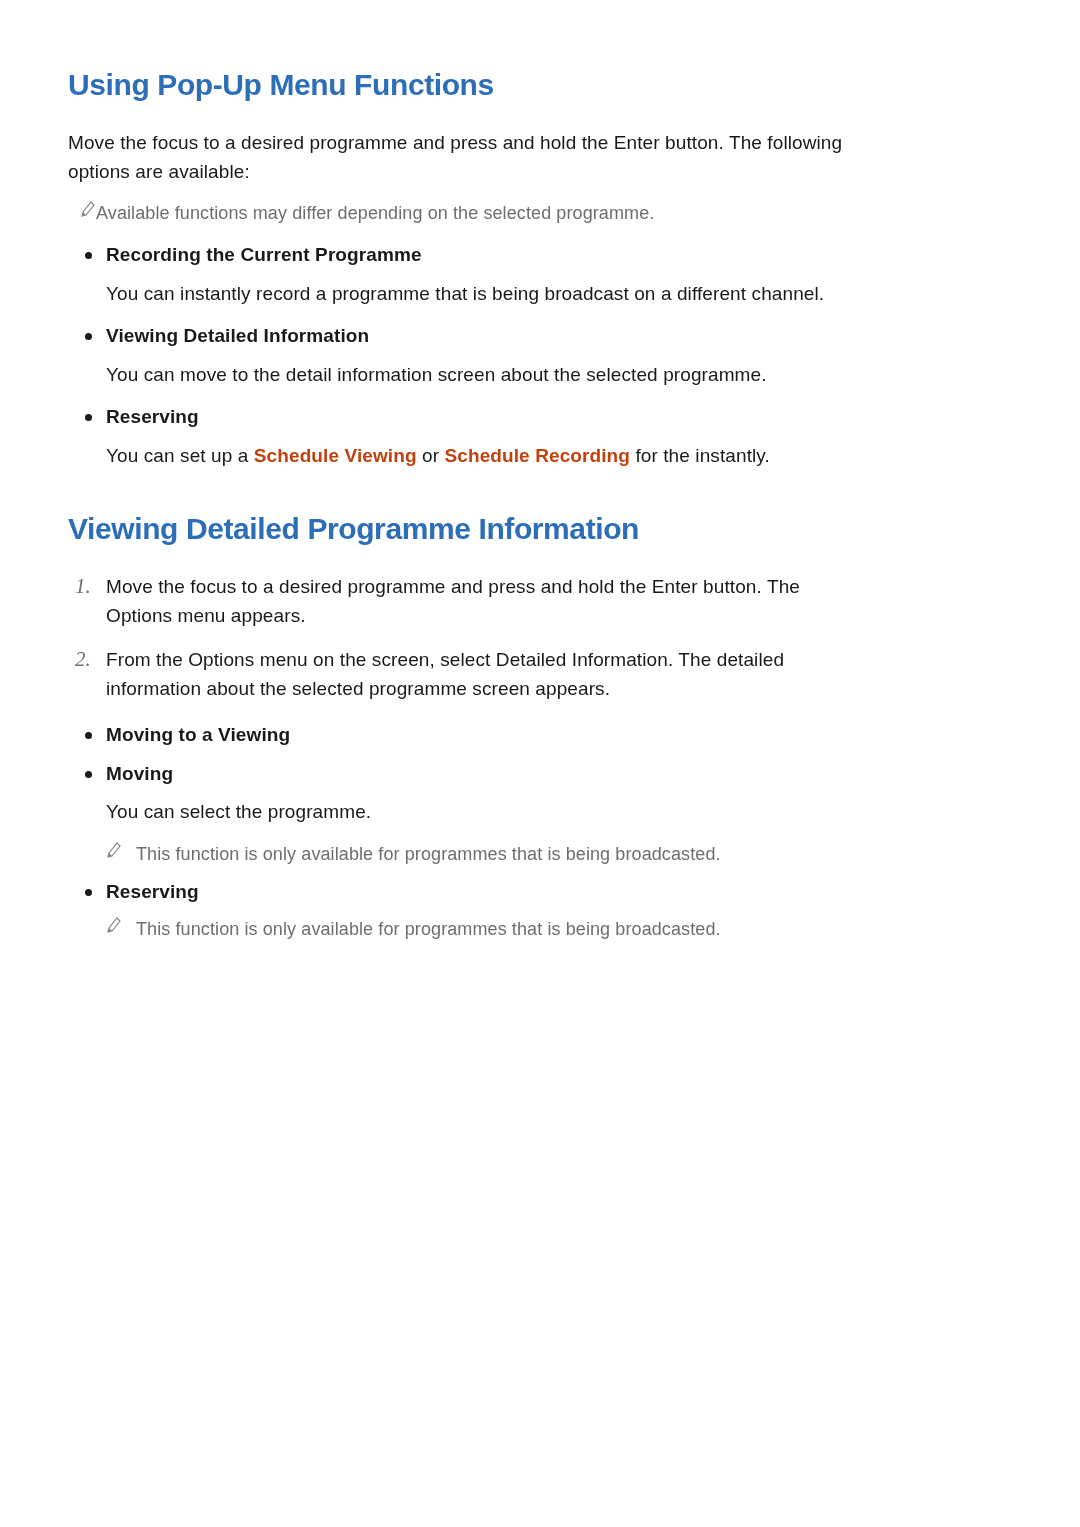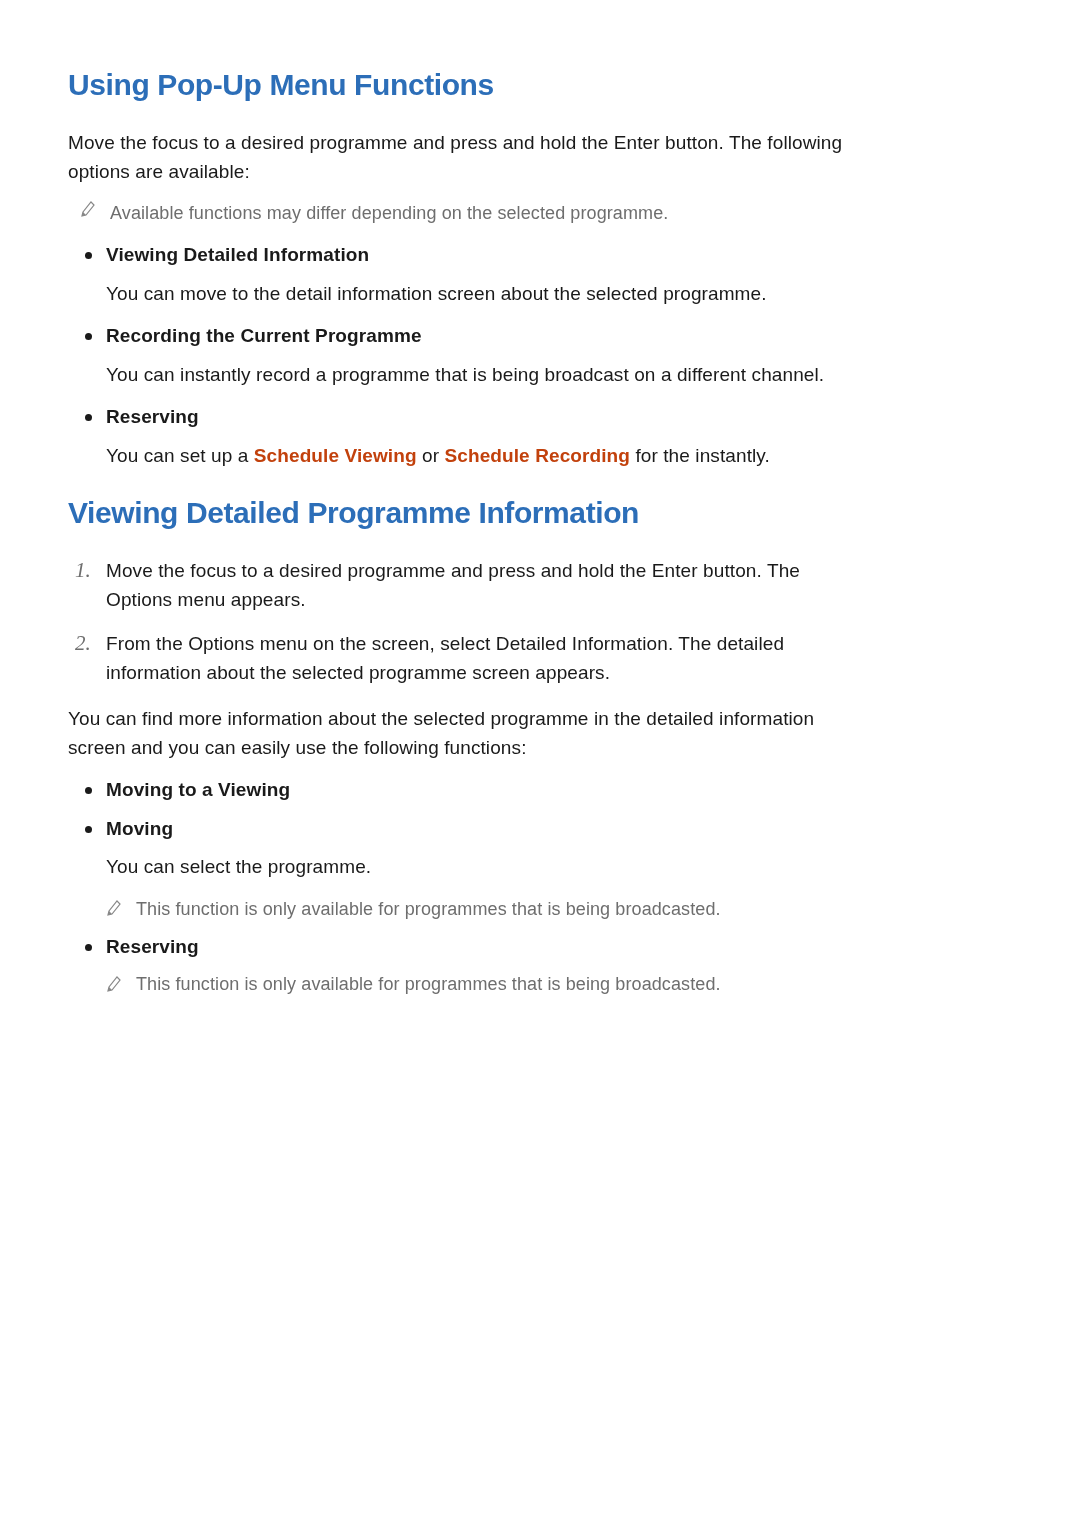--- a/index.html
+++ b/index.html
@@ -19,29 +19,28 @@
     padding: 62px 68px 68px 68px;
   }
   h1.section-title {
     font-size: 30px;
     font-weight: 600;
     color: #2c6eb8;
     margin: 0 0 22px 0;
     letter-spacing: -0.4px;
   }
   h1.section-title.second {
-    margin-top: 20px;
+    margin-top: 36px;
   }
   p.body {
     margin: 0 0 14px 0;
   }
   .note-row {
     display: flex;
     align-items: flex-start;
-    gap: 14px;
     margin: 0 0 16px 12px;
     color: #6e6e6e;
   }
   .note-row .note-text {
     font-size: 18px;
     line-height: 1.4;
     position: relative;
     top: 1px;
   }
   .pen-icon svg {
@@ -71,21 +70,21 @@
   }
   .item-title {
     font-weight: bold;
     margin: 0 0 10px 0;
   }
   .item-desc {
     margin: 0 0 14px 0;
   }
   .nested-note {
     display: flex;
-    align-items: center;
+    align-items: flex-start;
     gap: 14px;
     margin: 0 0 12px 0;
     color: #6e6e6e;
   }
   .nested-note .note-text {
     font-size: 18px;
     line-height: 1.4;
     position: relative;
     top: 1px;
   }
@@ -130,43 +129,42 @@
       <svg viewBox="0 0 16 18">
         <path d="M2 16 L3 12 L11 2 L14 5 L6 15 Z" fill="none" stroke="#888" stroke-width="1.2"></path>
         <path d="M2 16 L3 12 L6 15 Z" fill="#888"></path>
       </svg>
     </span>
     <span class="note-text">Available functions may differ depending on the selected programme.</span>
   </div>
 
   <ul class="bullets">
     <li>
+      <p class="item-title">Recording the Current Programme</p>
+      <p class="item-desc">You can instantly record a programme that is being broadcast on a different channel.</p>
+    </li>
+    <li>
       <p class="item-title">Viewing Detailed Information</p>
       <p class="item-desc">You can move to the detail information screen about the selected programme.</p>
-    </li>
-    <li>
-      <p class="item-title">Recording the Current Programme</p>
-      <p class="item-desc">You can instantly record a programme that is being broadcast on a different channel.</p>
     </li>
     <li>
       <p class="item-title">Reserving</p>
       <p class="item-desc">
         <span>You can set up a </span><span class="link">Schedule Viewing</span><span> or </span><span class="link">Schedule Recording</span><span> for the instantly.</span>
       </p>
     </li>
   </ul>
 
   <h1 class="section-title second">Viewing Detailed Programme Information</h1>
 
   <ol class="steps">
     <li>Move the focus to a desired programme and press and hold the Enter button. The Options menu appears.</li>
     <li>From the Options menu on the screen, select Detailed Information. The detailed information about the selected programme screen appears.</li>
   </ol>
 
-  <p class="body">You can find more information about the selected programme in the detailed information screen and you can easily use the following functions:</p>
 
   <ul class="bullets">
     <li>
       <p class="item-title">Moving to a Viewing</p>
     </li>
     <li>
       <p class="item-title">Moving</p>
       <p class="item-desc">You can select the programme.</p>
       <div class="nested-note">
         <span class="pen-icon">

